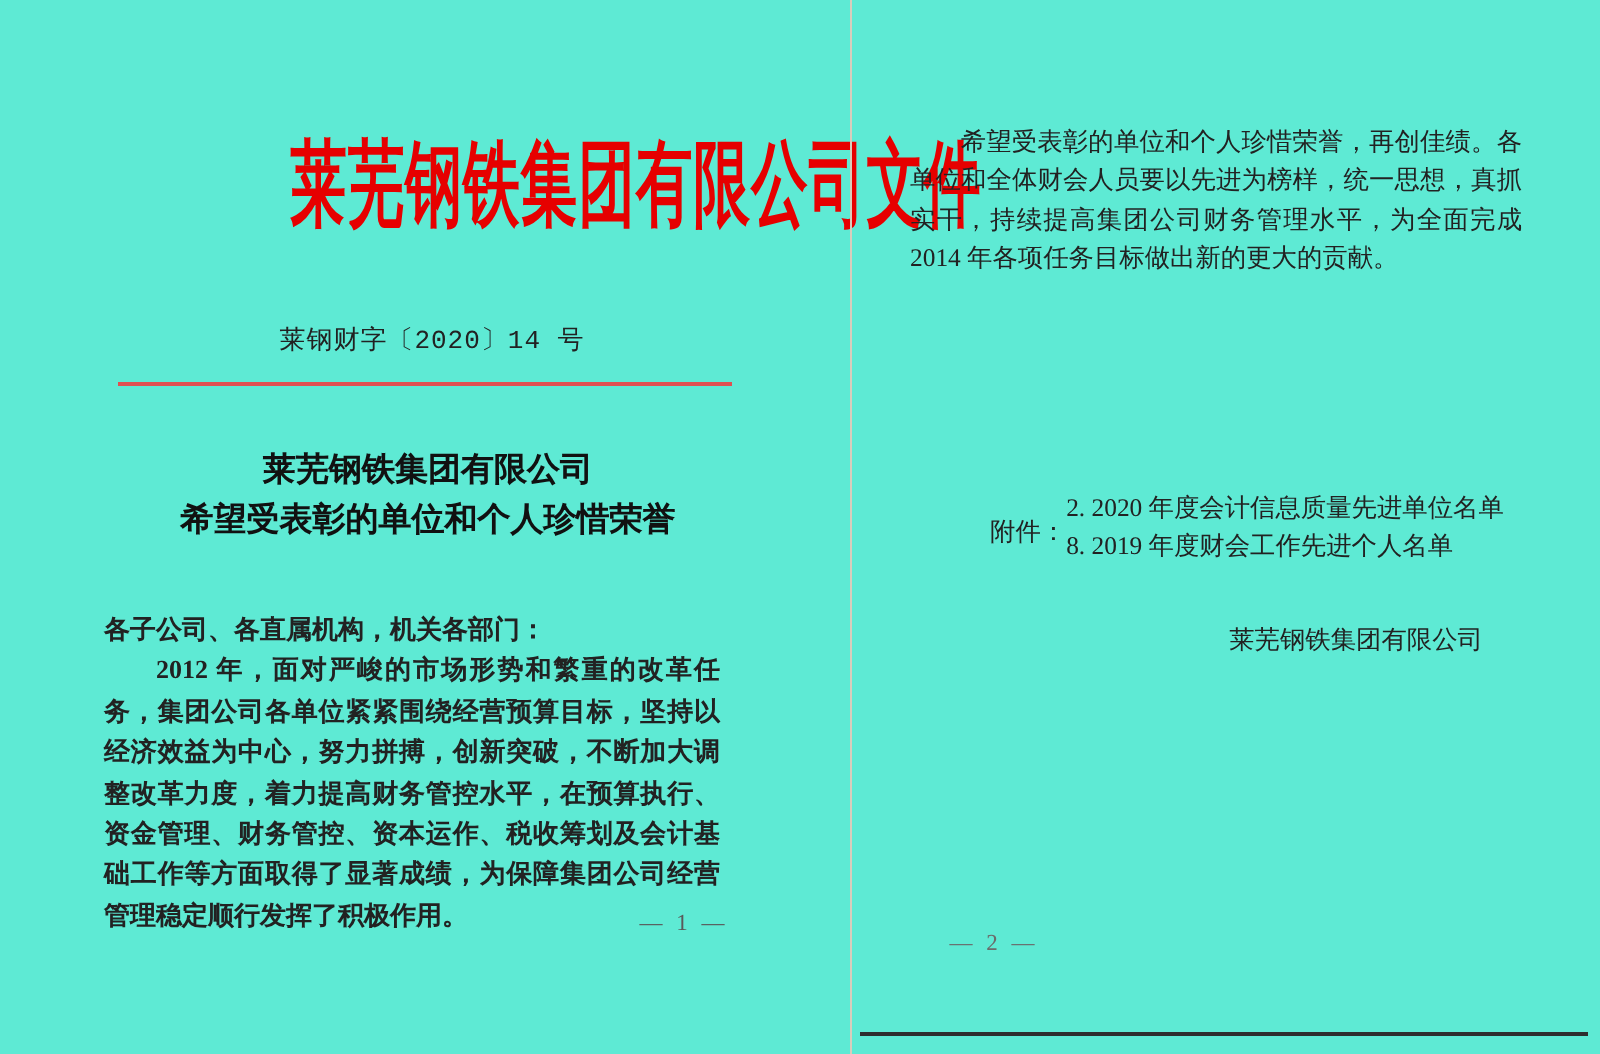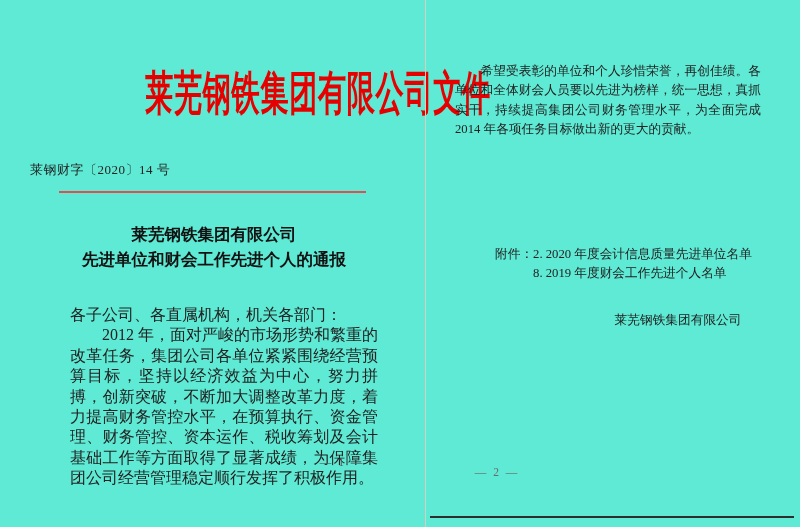--- a/index.html
+++ b/index.html
@@ -9,52 +9,52 @@
     color:#1c1c1c;
   }
   
   .red-header { position:absolute; left:30px; top:68px; width:368px; margin:0; text-align:center; }
   .red-header .condensed {
     display:inline-block; font-size:47px; font-weight:700; color:#e60000;
     white-space:nowrap; transform:scaleX(0.60); transform-origin:center;
     letter-spacing:1px; line-height:1.1;
   }
   .doc-number {
-    position:absolute; left:30px; top:161px; width:372px; 
-    font-size:13px; letter-spacing:0.5px; color:#222;
+    position:absolute; left:30px; top:161px; width:372px; text-align:center;
+    font-size:13px; letter-spacing:0.5px; color:#222;font-family:Liberation Mono, monospace;
   }
   .red-rule { position:absolute; left:59px; top:191px; width:307px; height:2px; background:#df5151; }
   .doc-title {
     position:absolute; left:36px; top:222px; width:356px; text-align:center;
     font-weight:700; font-size:16.5px; line-height:25px; color:#111;
   }
   .body-block {
-    position:absolute; left:70px; top:305px; width:308px;
-    font-size:16px; line-height:20.4px; text-align:justify; color:#222;
+    position:absolute; left:52px; top:305px; width:308px;
+    font-size:13px; line-height:20.4px; text-align:justify; color:#222;font-weight:bold;
   }
   .body-block p, .body-block2 p { margin:0; }
   .indent { text-indent:2em; }
   .page-num {
     position:absolute; font-size:11.5px; color:#5a5a5a; letter-spacing:2px;
     width:80px; text-align:center; white-space:nowrap;
   }
   .pn1 { left:302px; top:456px; }
   .pn2 { left:457px; top:466px; color:#6b6b6b; }
   
   .separator { position:absolute; left:425px; top:0; width:1px; height:527px; background:#d9cdbc; }
   
   .body-block2 {
     position:absolute; left:455px; top:62px; width:306px;
     font-size:12.7px; line-height:19.3px; text-align:justify; color:#222;
   }
   .attachments {
     position:absolute; left:495px; top:245px; display:flex;
     font-size:12.7px; line-height:18.8px; color:#222;
   }
-  .att-label { white-space:nowrap; }
+  .att-label { white-space:nowrap;margin-top:12px; }
   .att-items > div { white-space:nowrap; }
   .signature {
     position:absolute; left:558px; top:311px; width:240px; text-align:center;
     font-size:12.7px; line-height:19.5px; color:#222;
   }
   .bottom-edge { position:absolute; left:430px; top:516px; width:364px; height:2px; background:#2e2e2e; }
 </style>
 </head>
 <body>
 
@@ -64,21 +64,21 @@
     <h1 class="red-header">
       <span class="condensed">莱芜钢铁集团有限公司文件</span>
     </h1>
 
     <div class="doc-number">莱钢财字〔2020〕14 号</div>
 
     <div class="red-rule"></div>
 
     <div class="doc-title">
       <div>莱芜钢铁集团有限公司</div>
-      <div>先进单位和财会工作先进个人的通报</div>
+      <div>希望受表彰的单位和个人珍惜荣誉</div>
     </div>
 
     <div class="body-block">
       <p>各子公司、各直属机构，机关各部门：</p>
       <p class="indent">2012 年，面对严峻的市场形势和繁重的改革任务，集团公司各单位紧紧围绕经营预算目标，坚持以经济效益为中心，努力拼搏，创新突破，不断加大调整改革力度，着力提高财务管控水平，在预算执行、资金管理、财务管控、资本运作、税收筹划及会计基础工作等方面取得了显著成绩，为保障集团公司经营管理稳定顺行发挥了积极作用。</p>
     </div>
 
     <div class="page-num pn1">— 1 —</div>
   </section>
 

